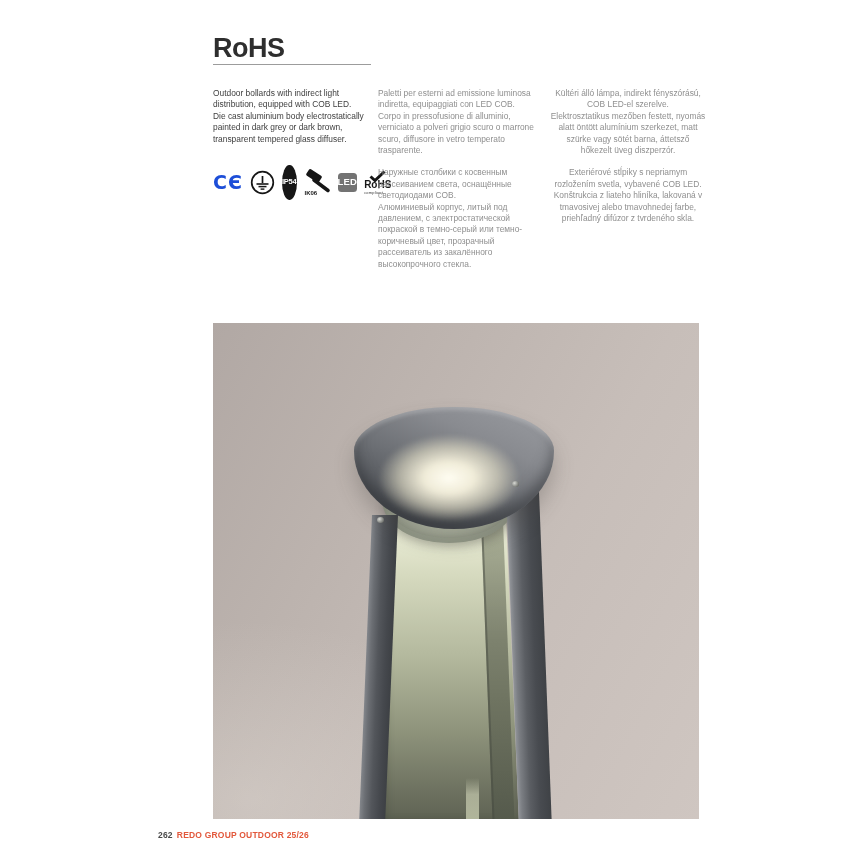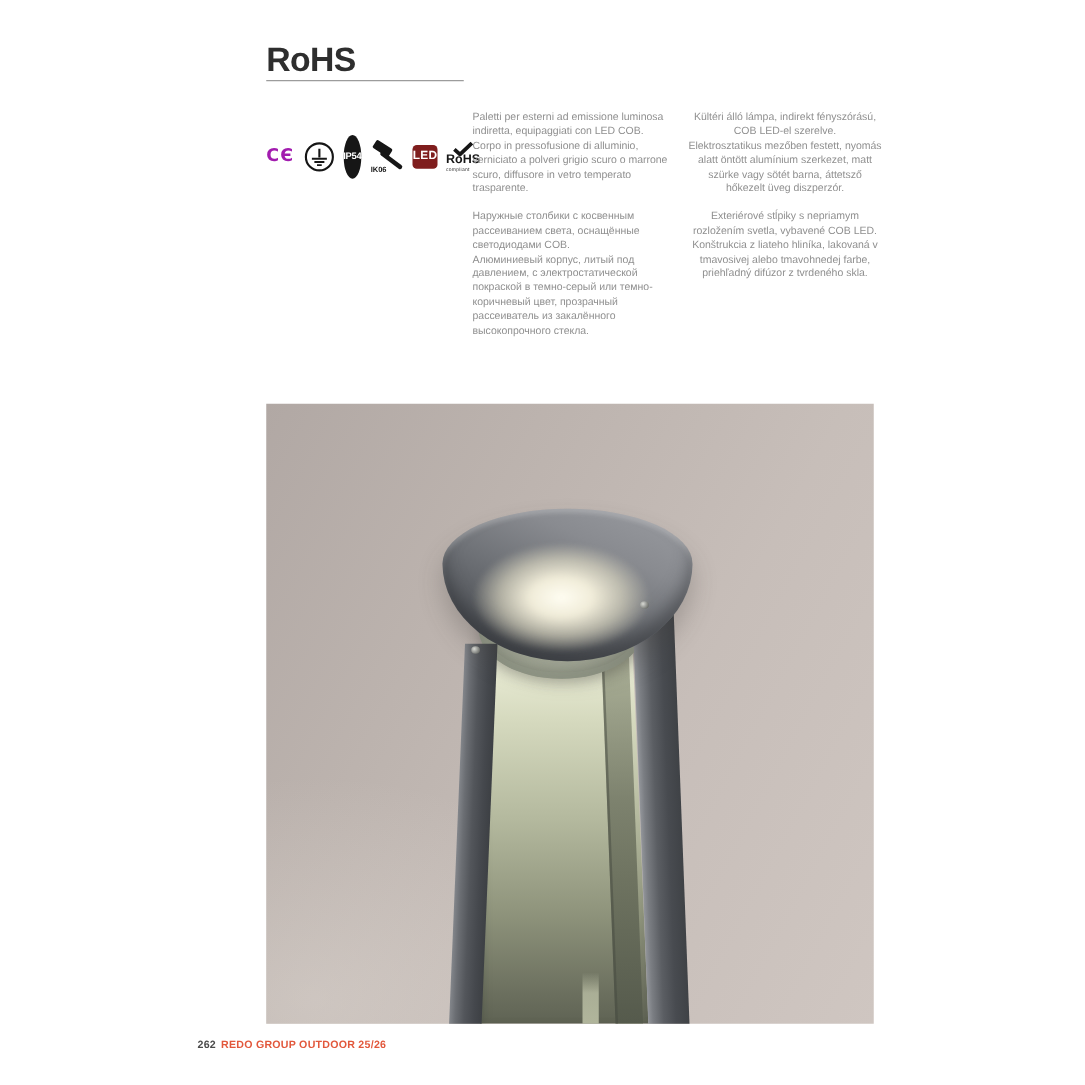--- a/index.html
+++ b/index.html
@@ -15,27 +15,27 @@
   
   .col { position:absolute; top:88px; font-size:8.4px; line-height:11.4px; color:#8f8f8f; }
   .col p { white-space:pre-line; margin:0 0 11px 0; }
   .col-1 { left:213px; width:158px; }
   .col-2 { left:378px; width:158px; }
   .col-3 { left:550px; width:156px;text-align:center; }
   .col-1 p { color:#404040; }
 
   
   .certs { display:flex; align-items:center; gap:7px; margin-top:22px; height:30px; color:#161616; }
-  .ce-mark { font-family:"DejaVu Sans", sans-serif; font-size:14px; font-weight:bold;
-             letter-spacing:1px; line-height:1; color:#a21caf; }
+  .ce-mark { font-family:"DejaVu Sans", sans-serif; font-size:19px; font-weight:bold;
+             letter-spacing:1px; line-height:1; color:#1d4ed8; }
   .earth-icon svg, .ik-icon svg { display:block; }
   .ip54 { width:25px; height:35px; border-radius:50%; background:#161616; color:#fff;
           display:flex; align-items:center; justify-content:center;
           font-size:7.5px; font-weight:bold; letter-spacing:-0.2px; }
-  .led-box { width:27px; height:19px; border-radius:3.5px; background:#7f1d1d; color:#fff;
+  .led-box { width:27px; height:19px; border-radius:3.5px; background:#737373; color:#fff;
              display:flex; align-items:center; justify-content:center;
              font-size:9.5px; font-weight:bold; letter-spacing:0.2px; }
   .rohs { display:flex; flex-direction:column; align-items:flex-start; line-height:1; }
   .rohs svg { margin-left:5px; margin-bottom:-2px; }
   .rohs-label { font-size:10px; font-weight:bold; }
   .rohs-sub { font-size:4px; letter-spacing:0.2px; margin-top:1px; color:#3a3a3a; }
 
   
   .photo { position:absolute; left:213px; top:323px; width:486px; height:496px; overflow:hidden;
            background:
@@ -81,20 +81,22 @@
 </style>
 </head>
 <body>
 
 <div class="page">
 
   <h1 class="title">RoHS</h1>
   <div class="title-rule"></div>
 
   <div class="col col-1">
+    <p>Outdoor bollards with indirect light distribution, equipped with COB LED.
+Die cast aluminium body electrostatically painted in dark grey or dark brown, transparent tempered glass diffuser.</p>
 
     <div class="certs">
       <span class="ce-mark">CЄ</span>
 
       <span class="earth-icon">
         <svg width="25" height="25" viewBox="0 0 25 25">
           <circle cx="12.5" cy="12.5" r="10.8" fill="none" stroke="#161616" stroke-width="1.7"></circle>
           <line x1="12.5" y1="6" x2="12.5" y2="13" stroke="#161616" stroke-width="1.7"></line>
           <line x1="6.5" y1="14" x2="18.5" y2="14" stroke="#161616" stroke-width="1.6"></line>
           <line x1="8.5" y1="16.6" x2="16.5" y2="16.6" stroke="#161616" stroke-width="1.5"></line>

